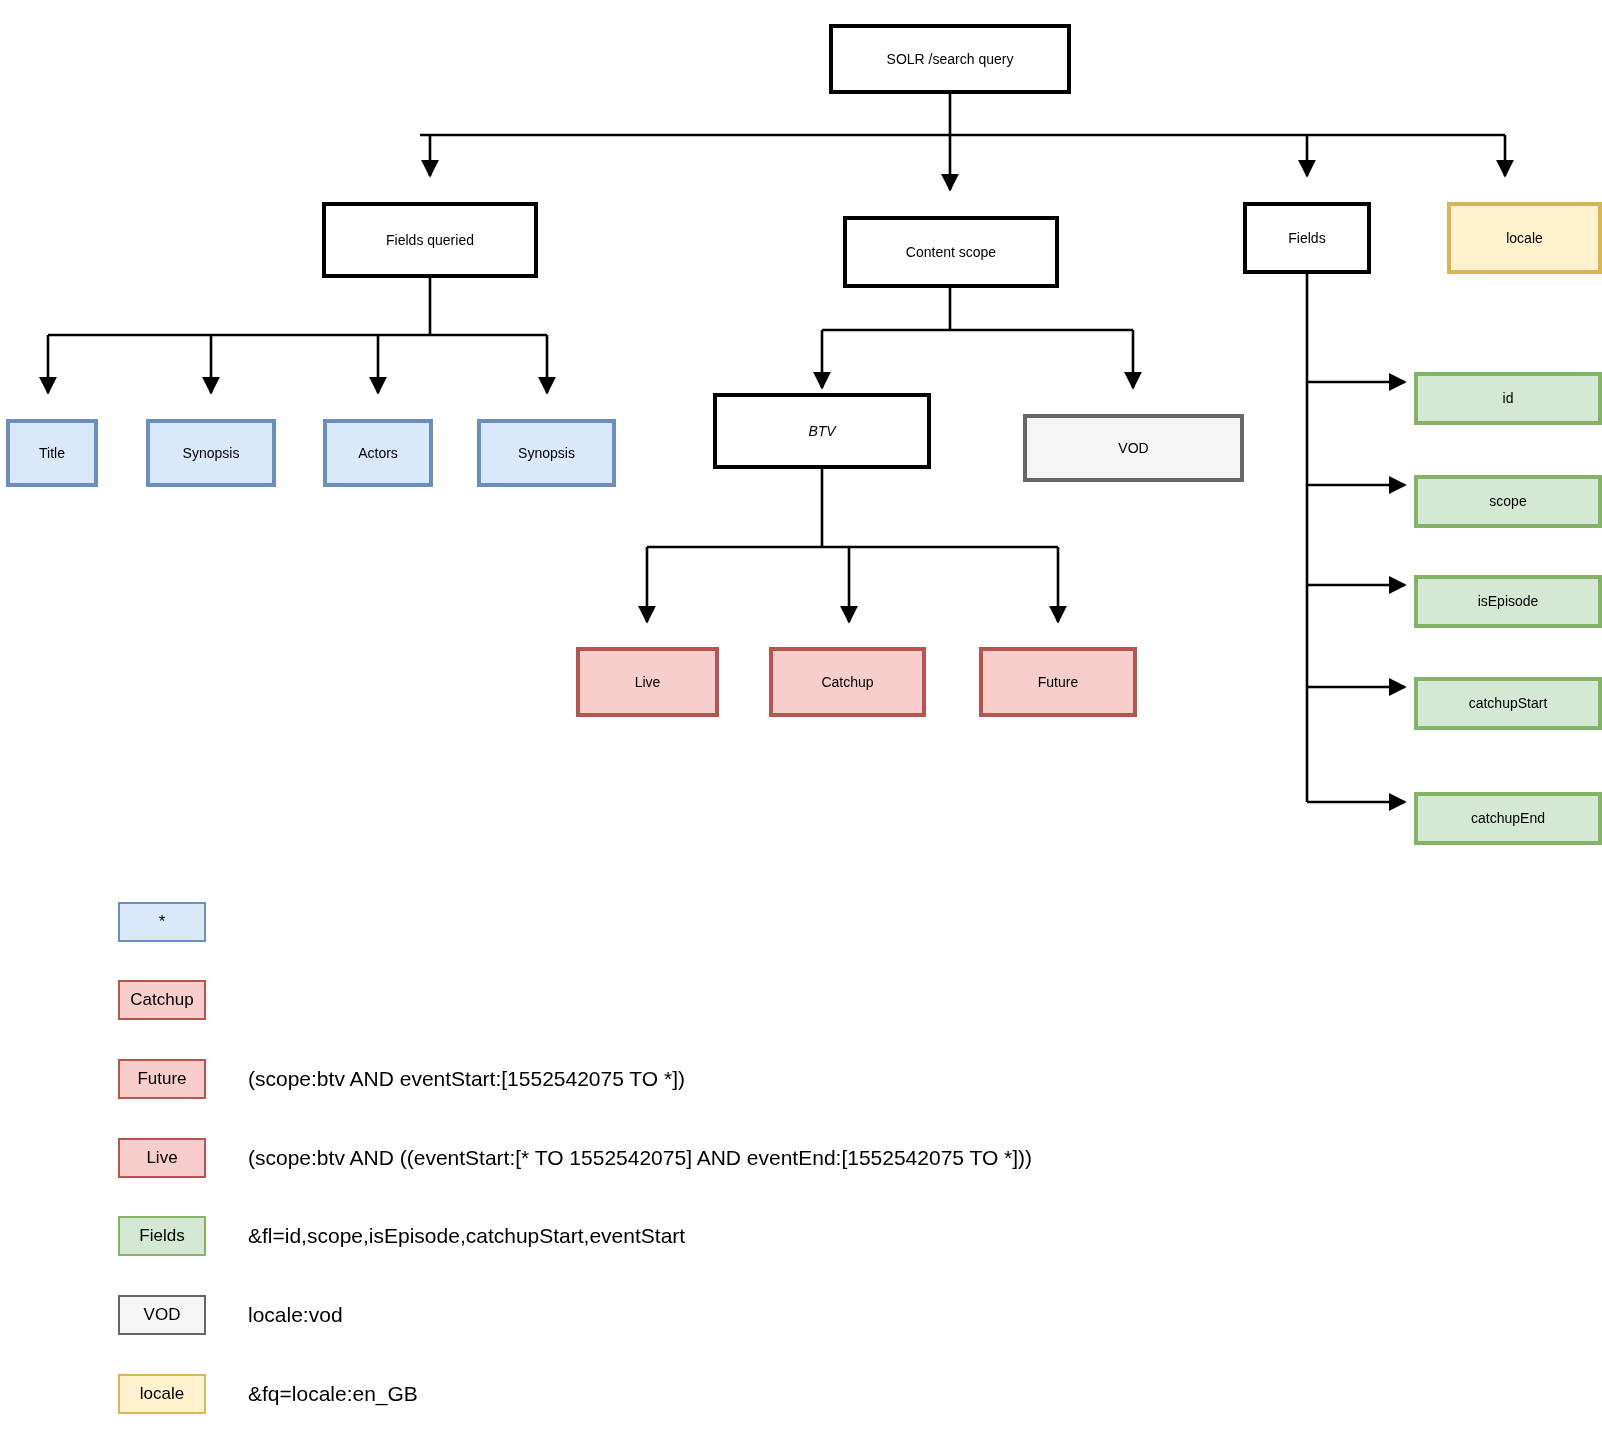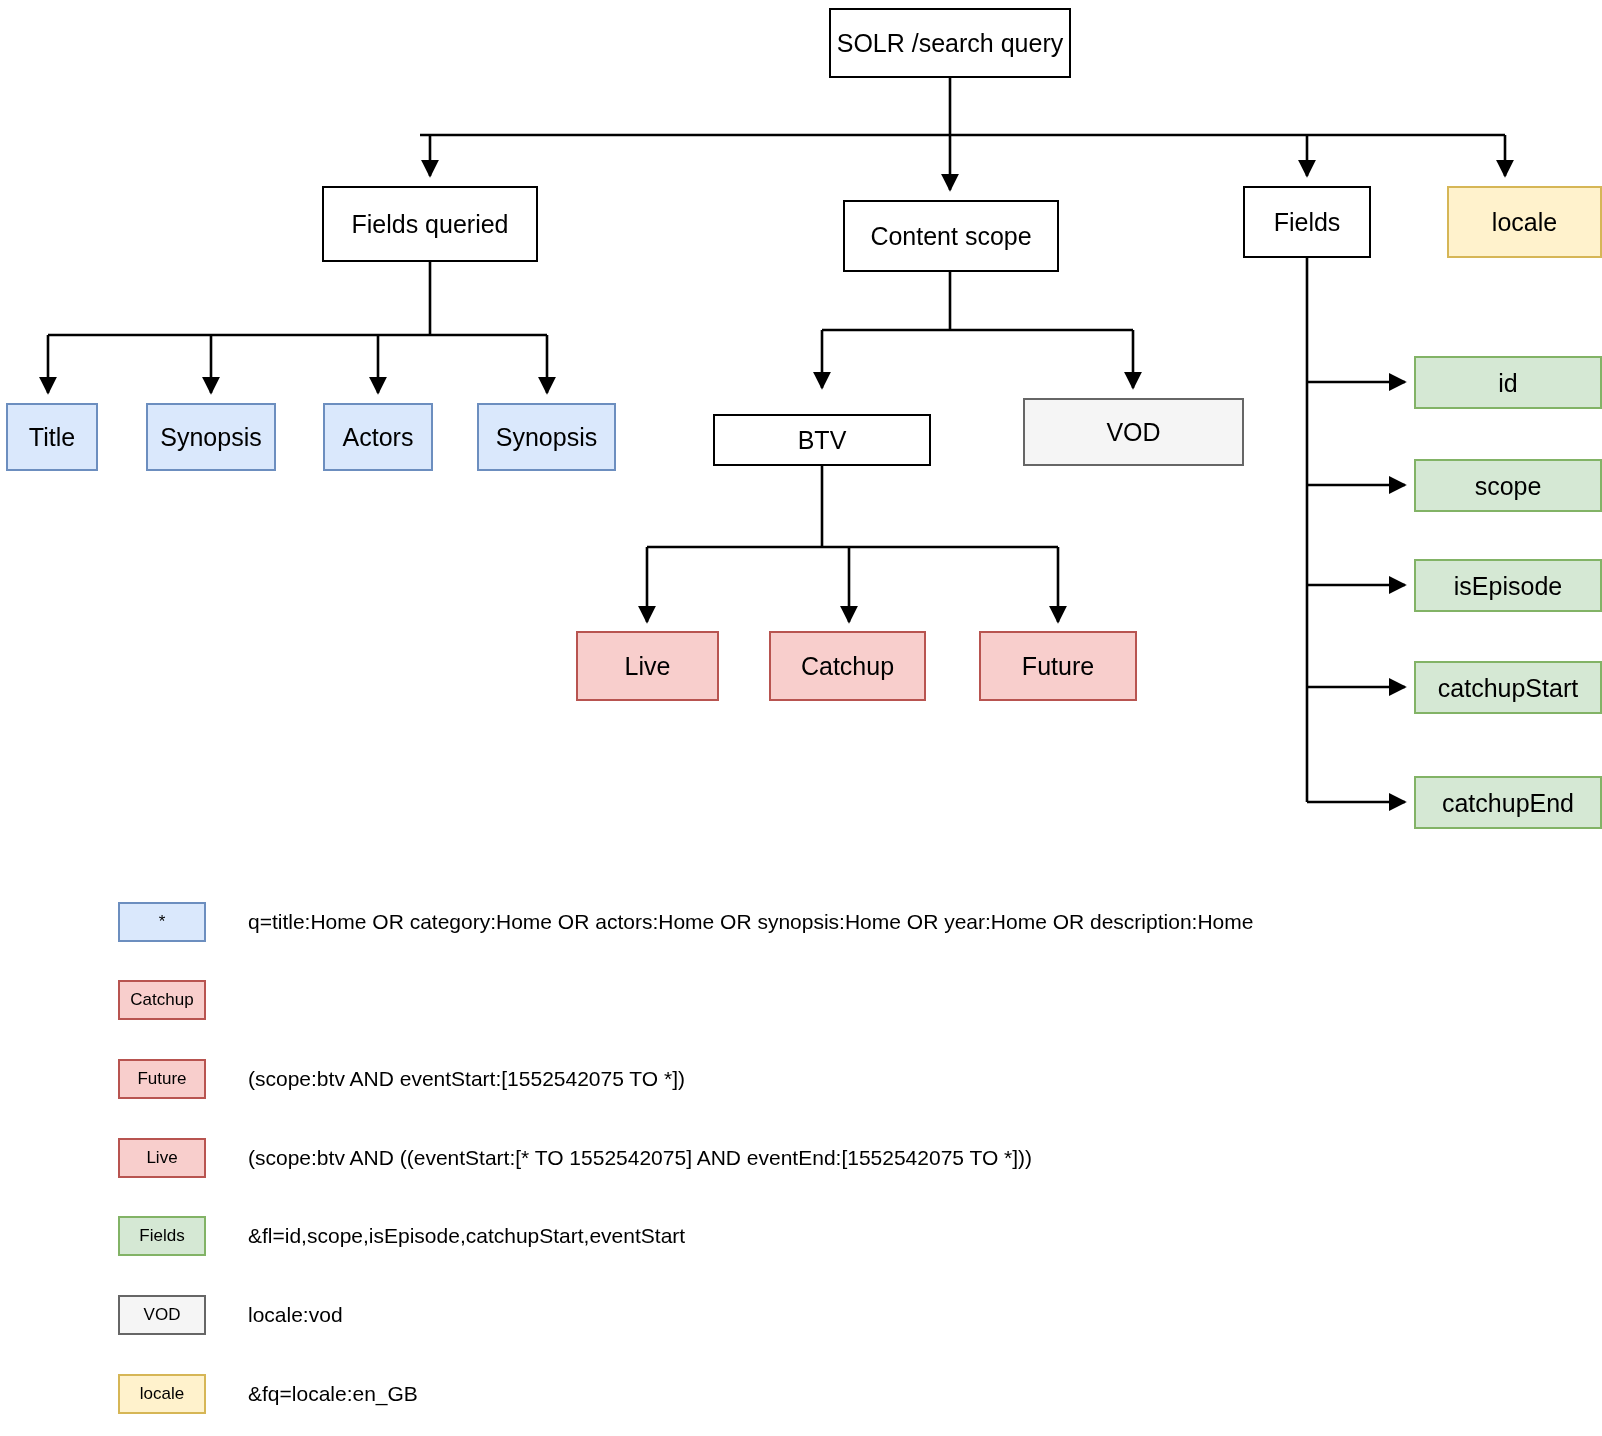--- a/index.html
+++ b/index.html
@@ -30,25 +30,26 @@
     height: 870px;
     overflow: visible;
   }
   .node {
     position: absolute;
     box-sizing: border-box;
     display: flex;
     align-items: center;
     justify-content: center;
     text-align: center;
-    font-size: 25px;
+    font-size: 14px;
     line-height: 1.2;
-    border: 2px solid #1d4ed8;
+    border: 4px solid #1d4ed8;
     background: #ffffff;
     white-space: nowrap;
+    margin-top: 16px;
   }
   .node.plain   { border-color: #000000; background: #ffffff; }
   .node.blue    { border-color: #6c8ebf; background: #dae8fc; }
   .node.red     { border-color: #b85450; background: #f8cecc; }
   .node.green   { border-color: #82b366; background: #d5e8d4; }
   .node.yellow  { border-color: #d6b656; background: #fff2cc; }
   .node.grey    { border-color: #666666; background: #f5f5f5; }
 
   
   .legend {
@@ -143,38 +144,37 @@
 
   <div class="node plain" style="left:1243px; top:186px; width:128px; height:72px;">Fields</div>
 
   <div class="node yellow" style="left:1447px; top:186px; width:155px; height:72px;">locale</div>
 
   <div class="node blue" style="left:6px; top:403px; width:92px; height:68px;">Title</div>
   <div class="node blue" style="left:146px; top:403px; width:130px; height:68px;">Synopsis</div>
   <div class="node blue" style="left:323px; top:403px; width:110px; height:68px;">Actors</div>
   <div class="node blue" style="left:477px; top:403px; width:139px; height:68px;">Synopsis</div>
 
-  <div class="node plain" style="left:713px; top:414px; width:218px; height:52px;">BTV</div>
+  <div class="node plain" style="left:713px; top:377px; width:218px; height:76px;font-style:italic;">BTV</div>
   <div class="node grey" style="left:1023px; top:398px; width:221px; height:68px;">VOD</div>
 
   <div class="node red" style="left:576px; top:631px; width:143px; height:70px;">Live</div>
   <div class="node red" style="left:769px; top:631px; width:157px; height:70px;">Catchup</div>
   <div class="node red" style="left:979px; top:631px; width:158px; height:70px;">Future</div>
 
   <div class="node green" style="left:1414px; top:356px; width:188px; height:53px;">id</div>
   <div class="node green" style="left:1414px; top:559px; width:188px; height:53px;">isEpisode</div>
   <div class="node green" style="left:1414px; top:459px; width:188px; height:53px;">scope</div>
   <div class="node green" style="left:1414px; top:661px; width:188px; height:53px;">catchupStart</div>
   <div class="node green" style="left:1414px; top:776px; width:188px; height:53px;">catchupEnd</div>
 
   <div class="legend">
 
     <div class="legend-row" style="top:30px;">
       <div class="legend-swatch blue">*</div>
-      <div class="legend-text">q=title:Home OR category:Home OR actors:Home OR synopsis:Home OR year:Home OR description:Home</div>
     </div>
 
     <div class="legend-row" style="top:108px;">
       <div class="legend-swatch red">Catchup</div>
     </div>
 
     <div class="legend-row" style="top:187px;">
       <div class="legend-swatch red">Future</div>
       <div class="legend-text">(scope:btv AND eventStart:[1552542075 TO *])</div>
     </div>

